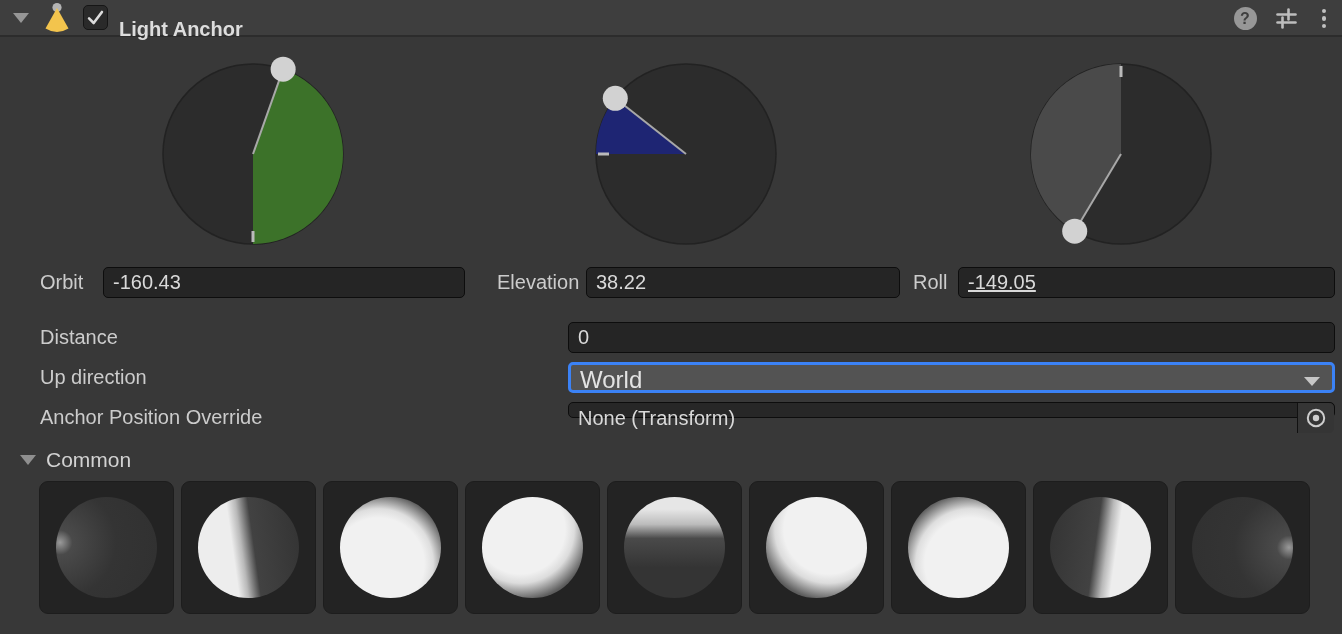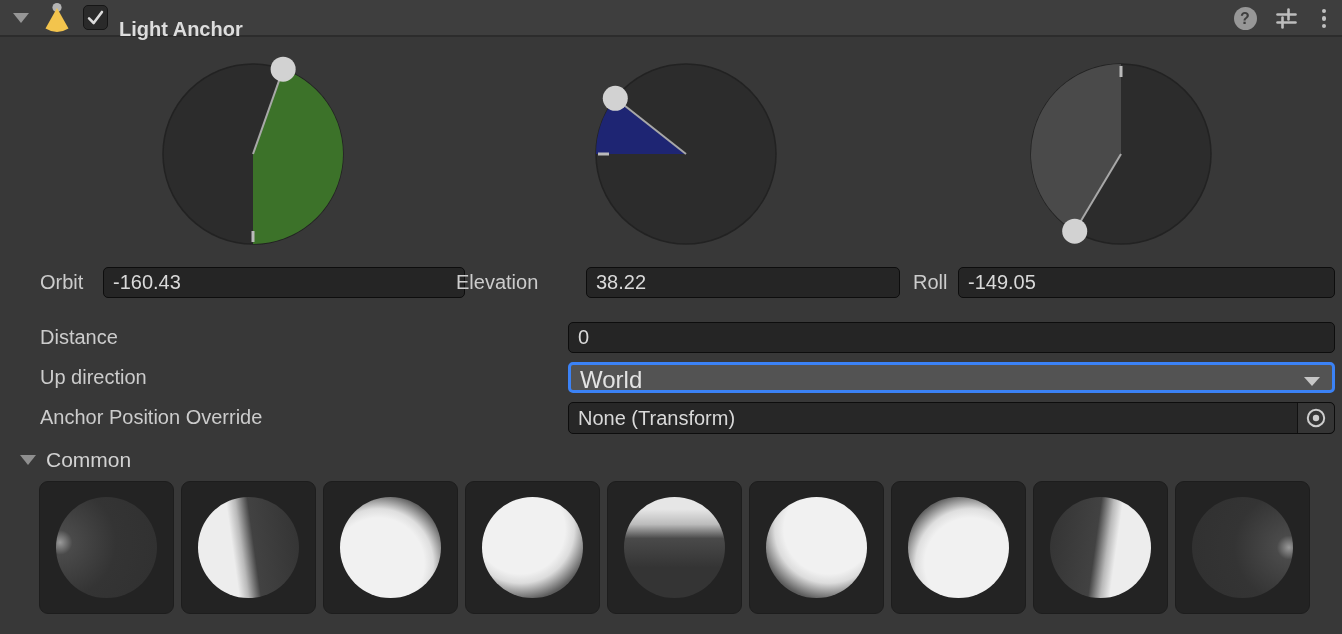--- a/index.html
+++ b/index.html
@@ -54,21 +54,21 @@
     position:absolute;height:31px;box-sizing:border-box;
     background:#535353;border:3px solid #3b82f6;border-radius:5px;
     color:#e3e3e3;font-size:24px;line-height:29px;padding:0 9px;
   }
   .dd-arrow{
     position:absolute;right:12px;top:12px;width:0;height:0;
     border-left:8px solid transparent;border-right:8px solid transparent;
     border-top:9px solid #c6c6c6;
   }
   .objfield{
-    position:absolute;height:32px;box-sizing:border-box;
+    position:absolute;height:16px;box-sizing:border-box;
     background:#272727;border:1px solid #0d0d0d;border-radius:5px;
     color:#d9d9d9;font-size:20px;line-height:30px;padding:0 9px;
   }
   .obj-picker{
     position:absolute;right:0;top:0;width:36px;height:30px;
     background:#353535;border-left:1px solid #111111;
     border-radius:0 5px 5px 0;
     display:flex;align-items:center;justify-content:center;
   }
   .common-row{position:absolute;left:6px;top:444px;height:31px;width:100%;}
@@ -152,25 +152,25 @@
     <circle class="dial-base" cx="105" cy="105" r="90"></circle>
     <path class="wedge" d="M105,105 L105,15 A90,90 0 0 0 58.71391266199542,182.1854786792089 Z" fill="#4a4a4a"></path>
     <line class="tick" x1="105" y1="28" x2="105" y2="17"></line>
     <line class="handle-line" x1="105" y1="105" x2="58.71391266199542" y2="182.1854786792089"></line>
     <circle class="knob" r="12.5" cx="58.71391266199542" cy="182.1854786792089" fill="#d2d2d2"></circle>
   </svg>
 
   <span class="lbl" style="left:40px;top:267px;">Orbit</span>
   <input class="tfield" style="left: 103px; top: 267px; width: 362px;" type="text" value="-160.43">
 
-  <span class="lbl" style="left:456px;top:267px;">Elevation</span>
+  <span class="lbl" style="left:497px;top:267px;">Elevation</span>
   <input class="tfield" style="left: 586px; top: 267px; width: 314px;" type="text" value="38.22">
 
   <span class="lbl" style="left:913px;top:267px;">Roll</span>
-  <input class="tfield" style="left: 958px; top: 267px; width: 377px;" type="text" value="-149.05">
+  <input class="tfield" style="left: 958px; top: 267px; width: 377px; text-decoration: underline;" type="text" value="-149.05">
 
   <span class="lbl" style="left:40px;top:322px;">Distance</span>
   <input class="tfield" style="left: 568px; top: 322px; width: 767px;" type="text" value="0">
 
   <span class="lbl" style="left:40px;top:362px;">Up direction</span>
   <div class="dropdown" style="left:568px;top:362px;width:767px;">
     <span>World</span>
     <span class="dd-arrow"></span>
   </div>
 

